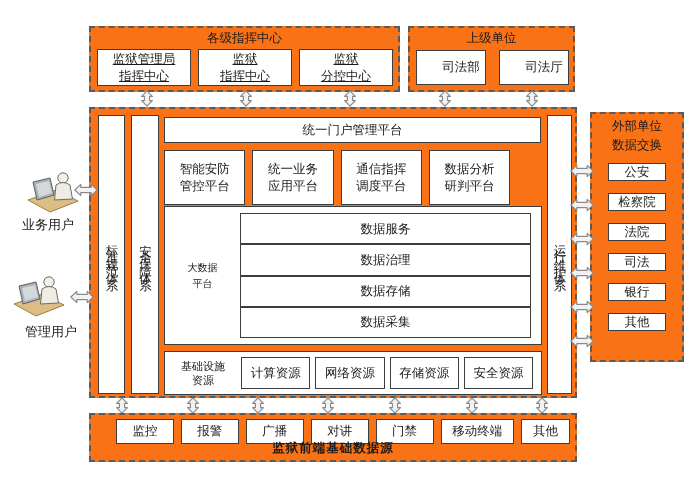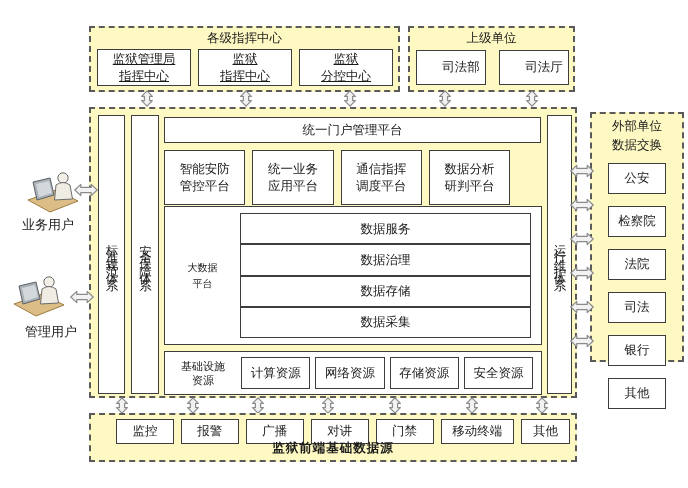--- a/index.html
+++ b/index.html
@@ -10,21 +10,21 @@
     height: 488px;
     background: #ffffff;
     font-family: "Liberation Sans", "DejaVu Sans", sans-serif;
     color: #1a1a1a;
     font-size: 12px;
     overflow: hidden;
   }
   .dashed {
     position: absolute;
     border: 2px dashed #5a5a5a;
-    background: #fef9c3;
+    background: #f97316;
   }
   .sbox {
     border: 1.6px solid #3d3d3d;
     background: #ffffff;
     display: flex;
     align-items: center;
     justify-content: center;
     text-align: center;
     white-space: pre-line;
     line-height: 1.3;
@@ -60,21 +60,21 @@
   .bd-label { position: absolute; left: 0; top: 0; bottom: 0; width: 75px; display: flex; align-items: center; justify-content: center; text-align: center; white-space: pre-line; font-size: 10px; line-height: 1.6; }
   .bd-layers { position: absolute; left: 75px; right: 10px; top: 6px; bottom: 6px; display: flex; flex-direction: column; }
   .bd-layers .sbox { flex: 1; }
   .infra { position: absolute; left: 73px; top: 242px; width: 378px; height: 44px; border: 1.6px solid #3d3d3d; background: #fff; }
   .infra-label { position: absolute; left: 0; top: 0; bottom: 0; width: 76px; display: flex; align-items: center; justify-content: center; text-align: center; white-space: pre-line; font-size: 11px; line-height: 1.3; }
   .infra-items { position: absolute; left: 76px; right: 8px; top: 5px; bottom: 5px; display: flex; gap: 5px; }
   .infra-items .sbox { flex: 1; }
   
   .ext-title { position: absolute; top: 3px; left: 0; right: 0; text-align: center; white-space: pre-line; font-size: 12.5px; line-height: 1.55; }
   .ext-items { position: absolute; top: 49px; left: 0; right: 0; display: flex; flex-direction: column; align-items: center; gap: 12px; }
-  .ext-items .sbox { width: 58px; height: 31px; }
+  .ext-items .sbox { width: 58px; height: 18px; }
   
   .fe-row { position: absolute; left: 5px; right: 5px; top: 4px; height: 25px; display: flex; gap: 7px; padding-left: 20px; }
   .fe-row .sbox { flex: 1; }
   .fe-row .sbox.wide { flex: 1.28; }
   .fe-row .sbox.narrow { flex: 0.84; }
   .fe-title { position: absolute; bottom: 3px; left: 0; right: 0; text-align: center; font-size: 12.5px; letter-spacing: 1px; font-weight: bold; }
   
   .arr-v { position: absolute; width: 12px; height: 17px; }
   .arr-h { position: absolute; width: 24px; height: 14px; }
   .arr-shape { fill: #f2f2f2; stroke: #8a8a8a; stroke-width: 1.2; stroke-linejoin: round; }

